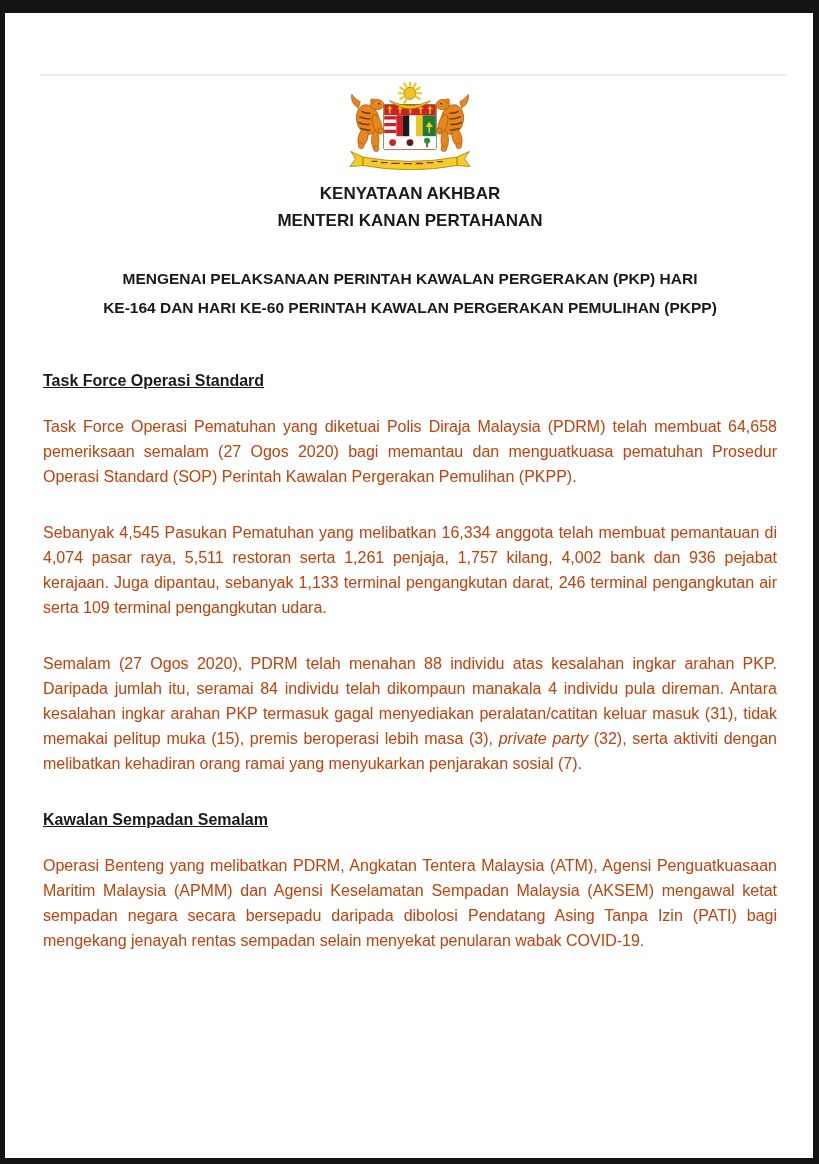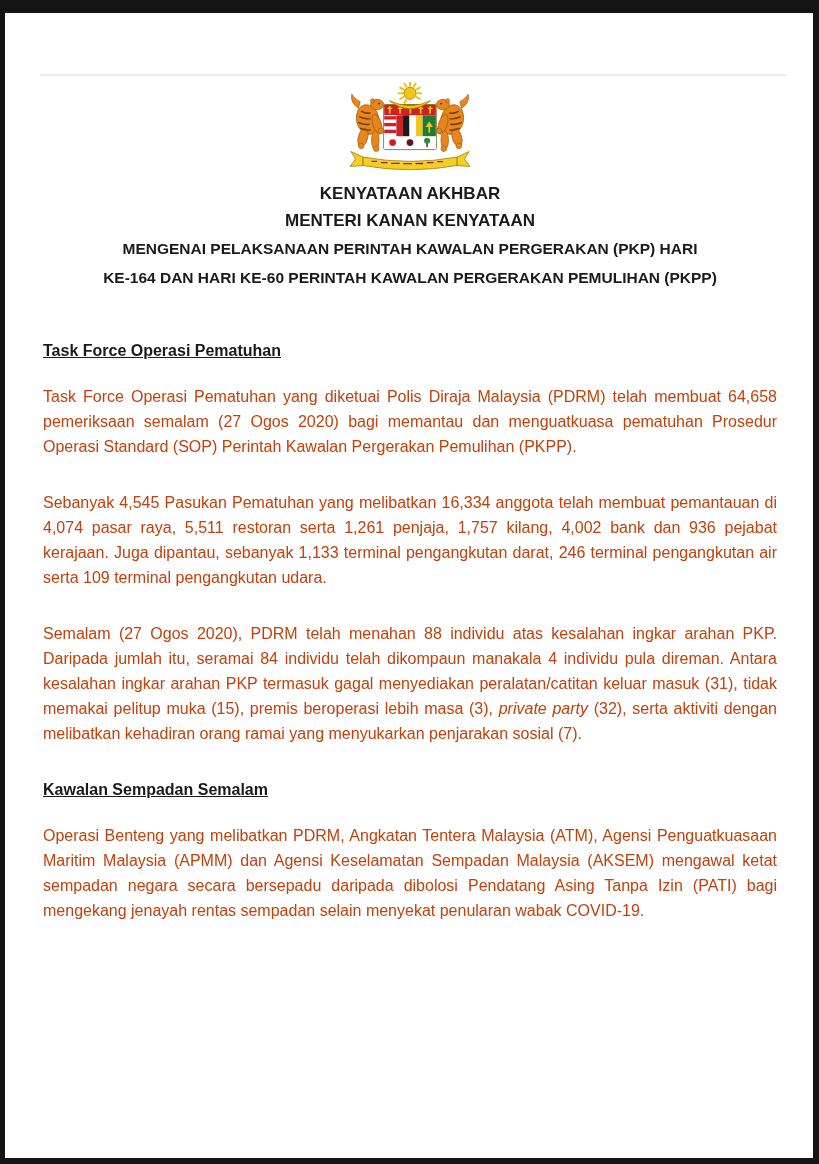--- a/index.html
+++ b/index.html
@@ -3,21 +3,21 @@
 <meta charset="utf-8">
 <style>
   html,body{margin:0;padding:0;background:#101010;}
   .frame{position:relative;width:819px;height:1164px;background:#141414;overflow:hidden;
          font-family:"Liberation Sans","DejaVu Sans",sans-serif;}
   .page{position:absolute;left:5px;right:6px;top:13px;bottom:6px;background:#ffffff;overflow:hidden;}
   .scan-line{position:absolute;top:61px;left:35px;right:26px;height:2px;background:#ececec;border-radius:1px;}
   .content{position:absolute;left:38px;right:36px;top:0;color:#1f1f1f;}
   .emblem-wrap{margin:69px auto 0;width:150px;height:92px;}
   .org{margin-top:6px;text-align:center;font-weight:bold;font-size:17px;line-height:27px;color:#1a1a1a;}
-  .doc-title{margin-bottom:46px;text-align:center;font-weight:bold;font-size:15.5px;line-height:29px;color:#1a1a1a;}
+  .doc-title{margin-top:30px;margin-bottom:46px;text-align:center;font-weight:bold;font-size:15.5px;line-height:29px;color:#1a1a1a;}
   .doc-title div{white-space:nowrap;}
   h2.sec{margin:0 0 21px;font-size:16px;line-height:25px;font-weight:bold;text-decoration:underline;color:#1a1a1a;}
   p.body{margin:0 0 31px;font-size:16px;line-height:25px;text-align:justify;color:#c2410c;}
   p.body i{font-style:italic;}
 </style>
 </head>
 <body>
 
 <div class="frame">
   <div class="page">
@@ -100,29 +100,29 @@
             <path d="M25,80 L12,74 L17,82 L11,90 L25,89 Z" fill="#F4CE27" stroke="#A07400" stroke-width="0.8"></path>
             <path d="M125,80 L138,74 L133,82 L139,90 L125,89 Z" fill="#F4CE27" stroke="#A07400" stroke-width="0.8"></path>
             <path d="M25,80 Q75,89 125,80 L125,89 Q75,98 25,89 Z" fill="#F4CE27" stroke="#A07400" stroke-width="0.8"></path>
             <path d="M34,84.6 h6 M44,85.8 h7 M55,86.6 h9 M68,87 h9 M81,86.8 h8 M93,85.9 h7 M104,84.8 h6" stroke="#8A2B2B" stroke-width="1.4"></path>
           </g>
         </svg>
       </div>
 
       <div class="org">
         <div>KENYATAAN AKHBAR</div>
-        <div>MENTERI KANAN KENYATAAN</div>
+        <div>MENTERI KANAN PERTAHANAN</div>
       </div>
 
       <div class="doc-title">
         <div>MENGENAI PELAKSANAAN PERINTAH KAWALAN PERGERAKAN (PKP) HARI</div>
         <div>KE-164 DAN HARI KE-60 PERINTAH KAWALAN PERGERAKAN PEMULIHAN (PKPP)</div>
       </div>
 
-      <h2 class="sec">Task Force Operasi Pematuhan</h2>
+      <h2 class="sec">Task Force Operasi Standard</h2>
 
       <p class="body"><span>Task Force Operasi Pematuhan yang diketuai Polis Diraja Malaysia (PDRM) telah membuat 64,658 pemeriksaan semalam (27 Ogos 2020) bagi memantau dan menguatkuasa pematuhan Prosedur Operasi Standard (SOP) Perintah Kawalan Pergerakan Pemulihan (PKPP).</span></p>
 
       <p class="body"><span>Sebanyak 4,545 Pasukan Pematuhan yang melibatkan 16,334 anggota telah membuat pemantauan di 4,074 pasar raya, 5,511 restoran serta 1,261 penjaja, 1,757 kilang, 4,002 bank dan 936 pejabat kerajaan. Juga dipantau, sebanyak 1,133 terminal pengangkutan darat, 246 terminal pengangkutan air serta 109 terminal pengangkutan udara.</span></p>
 
       <p class="body"><span>Semalam (27 Ogos 2020), PDRM telah menahan 88 individu atas kesalahan ingkar arahan PKP. Daripada jumlah itu, seramai 84 individu telah dikompaun manakala 4 individu pula direman. Antara kesalahan ingkar arahan PKP termasuk gagal menyediakan peralatan/catitan keluar masuk (31), tidak memakai pelitup muka (15), premis beroperasi lebih masa (3), </span><i>private party</i><span> (32), serta aktiviti dengan melibatkan kehadiran orang ramai yang menyukarkan penjarakan sosial (7).</span></p>
 
       <h2 class="sec">Kawalan Sempadan Semalam</h2>
 
       <p class="body"><span>Operasi Benteng yang melibatkan PDRM, Angkatan Tentera Malaysia (ATM), Agensi Penguatkuasaan Maritim Malaysia (APMM) dan Agensi Keselamatan Sempadan Malaysia (AKSEM) mengawal ketat sempadan negara secara bersepadu daripada dibolosi Pendatang Asing Tanpa Izin (PATI) bagi mengekang jenayah rentas sempadan selain menyekat penularan wabak COVID-19.</span></p>

